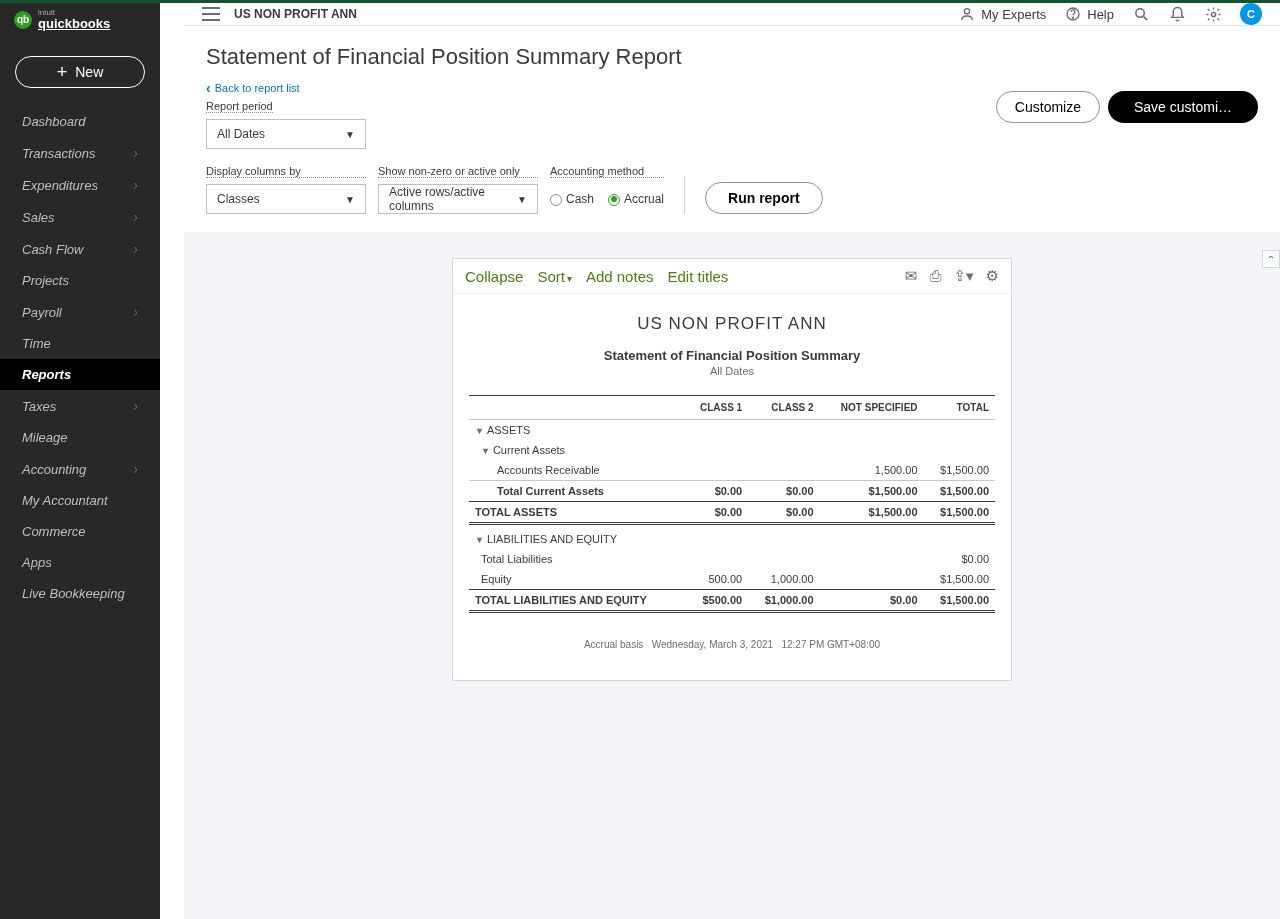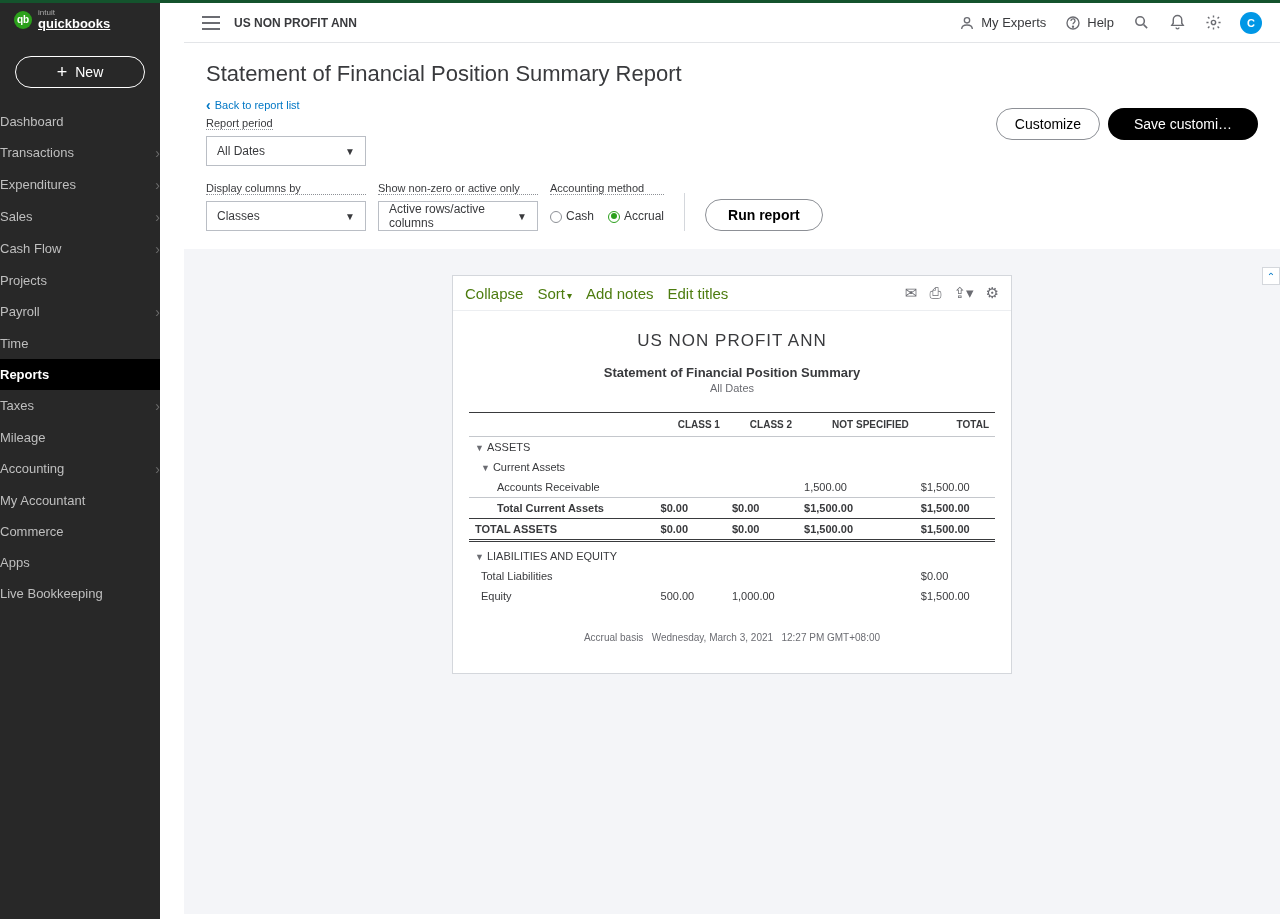--- a/index.html
+++ b/index.html
@@ -7,21 +7,21 @@
 .app { display: flex; height: 919px; width: 1280px; overflow: hidden; border-top: 3px solid #14532d; gap: 24px; }
 .sidebar { width: 160px; background: #282828; color: #ccc; display: flex; flex-direction: column; }
 .logo { display: flex; align-items: center; gap: 6px; padding: 6px 14px 14px 14px; }
 .logo-icon { width: 18px; height: 18px; background: #2ca01c; border-radius: 50%; display: flex; align-items: center; justify-content: center; color: #fff; font-size: 10px; font-weight: bold; }
 .logo-text { display: flex; flex-direction: column; line-height: 1; }
 .logo-intuit { font-size: 8px; color: #aaa; }
 .logo-qb { font-size: 13px; font-weight: bold; color: #fff; text-decoration: underline; }
 .new-btn { margin: 12px 15px 18px 15px; border: 1.5px solid #fff; border-radius: 20px; background: transparent; color: #fff; height: 32px; display: flex; align-items: center; justify-content: center; gap: 8px; cursor: pointer; font-size: 14px; }
 .new-btn .plus { font-size: 18px; line-height: 1; }
 .nav { list-style: none; }
-.nav li { padding: 8px 0; font-size: 13px; color: #bfbfbf; cursor: pointer; display: flex; justify-content: space-between; align-items: flex-start; }
+.nav li { padding: 8px 22px; font-size: 13px; color: #bfbfbf; cursor: pointer; display: flex; justify-content: space-between; align-items: flex-end; font-style: italic; }
 .nav li.active { background: #000; color: #fff; font-weight: 600; }
 .nav li .chev { color: #6b6b6b; font-size: 14px; }
 .main { flex: 1; display: flex; flex-direction: column; background: #fff; }
 .topbar { height: 40px; border-bottom: 1px solid #e3e5e8; display: flex; align-items: center; padding: 0 18px; gap: 14px; }
 .hamburger { width: 18px; height: 14px; display: flex; flex-direction: column; justify-content: space-between; cursor: pointer; }
 .hamburger span { height: 2px; background: #6b6c72; }
 .company { font-size: 12px; color: #393a3d; font-weight: 600; }
 .topbar-right { margin-left: auto; display: flex; align-items: center; gap: 18px; }
 .top-link { display: flex; align-items: center; gap: 5px; color: #393a3d; font-size: 13px; cursor: pointer; }
 .icon-sm { width: 18px; height: 18px; display: flex; align-items: center; justify-content: center; color: #6b6c72; }
@@ -51,21 +51,21 @@
 .tb-link.caret::after { content: "▾"; font-size: 10px; margin-left: 2px; }
 .tb-icons { margin-left: auto; display: flex; gap: 12px; color: #6b6c72; }
 .tb-icons span { cursor: pointer; font-size: 15px; }
 .report-body { padding: 20px 16px 30px 16px; }
 .r-company { text-align: center; font-size: 17px; letter-spacing: 1px; color: #393a3d; margin-bottom: 14px; }
 .r-title { text-align: center; font-size: 13px; font-weight: 600; margin-bottom: 2px; }
 .r-sub { text-align: center; font-size: 11px; color: #6b6c72; margin-bottom: 18px; }
 table.rtab { width: 100%; border-collapse: collapse; font-size: 11px; }
 table.rtab th { text-align: right; font-weight: 700; font-size: 10px; padding: 6px 6px; border-top: 1px solid #393a3d; border-bottom: 1px solid #c4c7cc; }
 table.rtab th:first-child { text-align: left; }
-table.rtab td { padding: 4px 6px; text-align: left; }
+table.rtab td { padding: 4px 6px; text-align: right; }
 table.rtab td:first-child { text-align: left; }
 .indent1 { padding-left: 12px !important; }
 .indent2 { padding-left: 28px !important; }
 .row-total { border-top: 1px solid #c4c7cc; font-weight: 600; }
 .row-grand { border-top: 1px solid #393a3d; border-bottom: 3px double #393a3d; font-weight: 700; }
 .tri { font-size: 9px; color: #6b6c72; margin-right: 3px; }
 .footer-note { text-align: center; font-size: 10px; color: #6b6c72; margin-top: 26px; }
 .collapse-caret { position: absolute; right: 0; top: 224px; width: 18px; height: 18px; border: 1px solid #d4d7dc; background: #fff; display: flex; align-items: center; justify-content: center; font-size: 10px; color: #0077c5; cursor: pointer; }
 .report-container { background: #f4f5f8; padding-bottom: 240px; }
 </style>
@@ -312,20 +312,27 @@
                 <td></td>
                 <td>$0.00</td>
               </tr>
               <tr>
                 <td class="indent1">Equity</td>
                 <td>500.00</td>
                 <td>1,000.00</td>
                 <td></td>
                 <td>$1,500.00</td>
               </tr>
+              <tr class="row-grand">
+                <td>TOTAL LIABILITIES AND EQUITY</td>
+                <td>$500.00</td>
+                <td>$1,000.00</td>
+                <td>$0.00</td>
+                <td>$1,500.00</td>
+              </tr>
             </tbody>
           </table>
 
           <div class="footer-note">
             <span>Accrual basis</span>&nbsp;&nbsp;
             <span>Wednesday, March 3, 2021</span>&nbsp;&nbsp;
             <span>12:27 PM GMT+08:00</span>
           </div>
         </div>
       </div>

